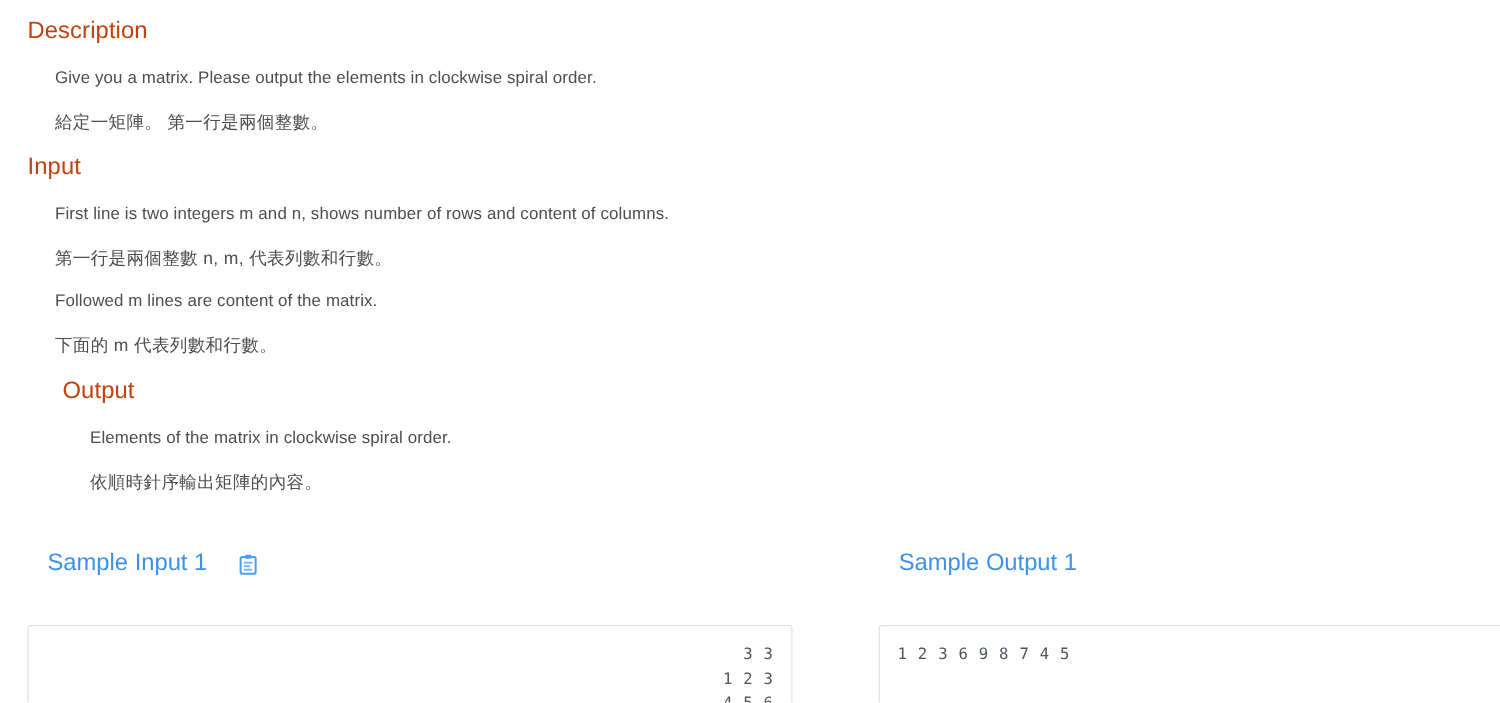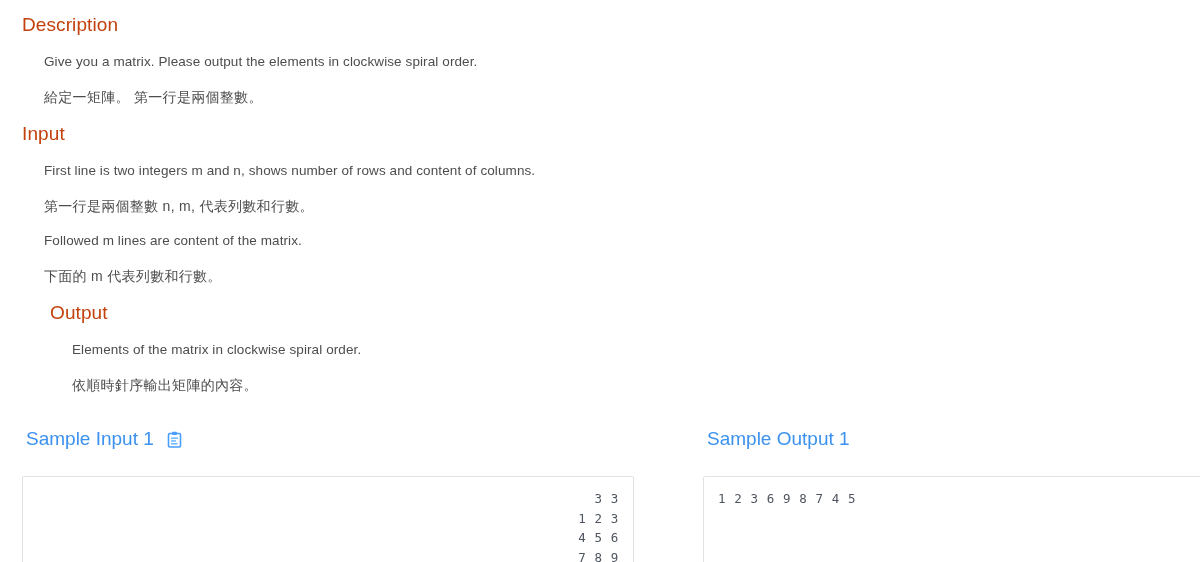--- a/index.html
+++ b/index.html
@@ -63,21 +63,21 @@
   .sample-heading-row {
     display: flex;
     align-items: center;
     gap: 9px;
   }
   .sample-heading {
     color: #3b92ee;
     font-size: 19px;
     font-weight: 400;
     line-height: 22px;
-    margin: 4px;
+    margin: 16px;
   }
 
   .copy-icon {
     display: inline-flex;
     align-items: center;
     justify-content: center;
     width: 15px;
     height: 17px;
     cursor: pointer;
   }

